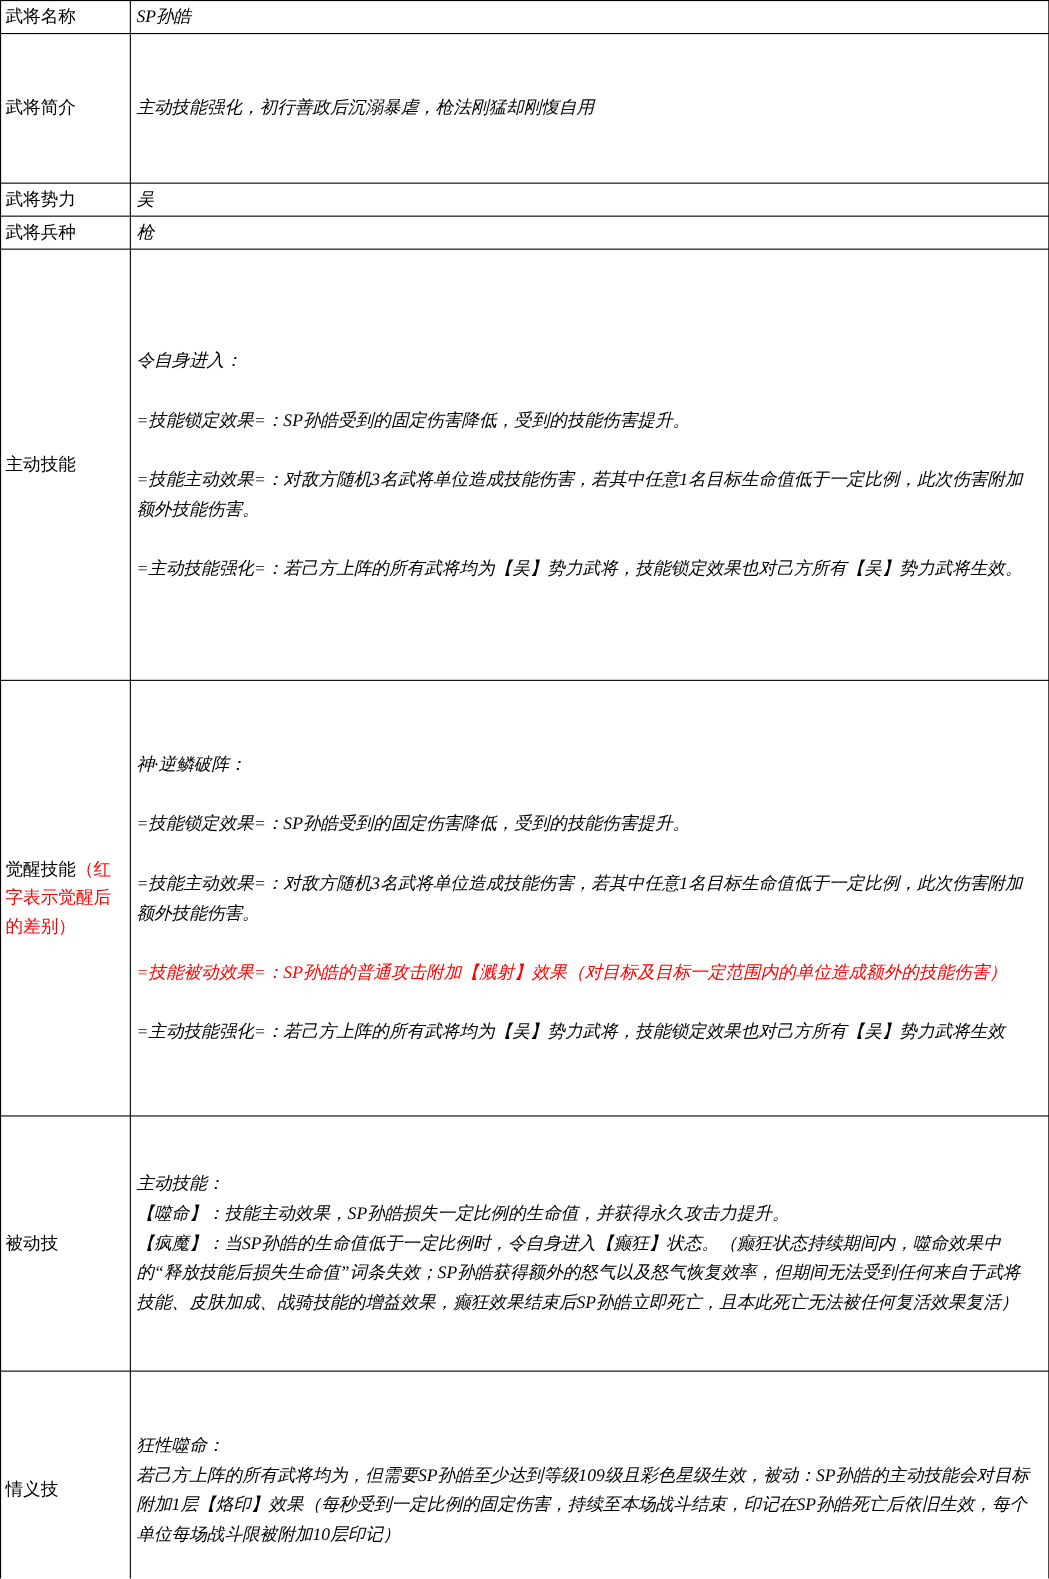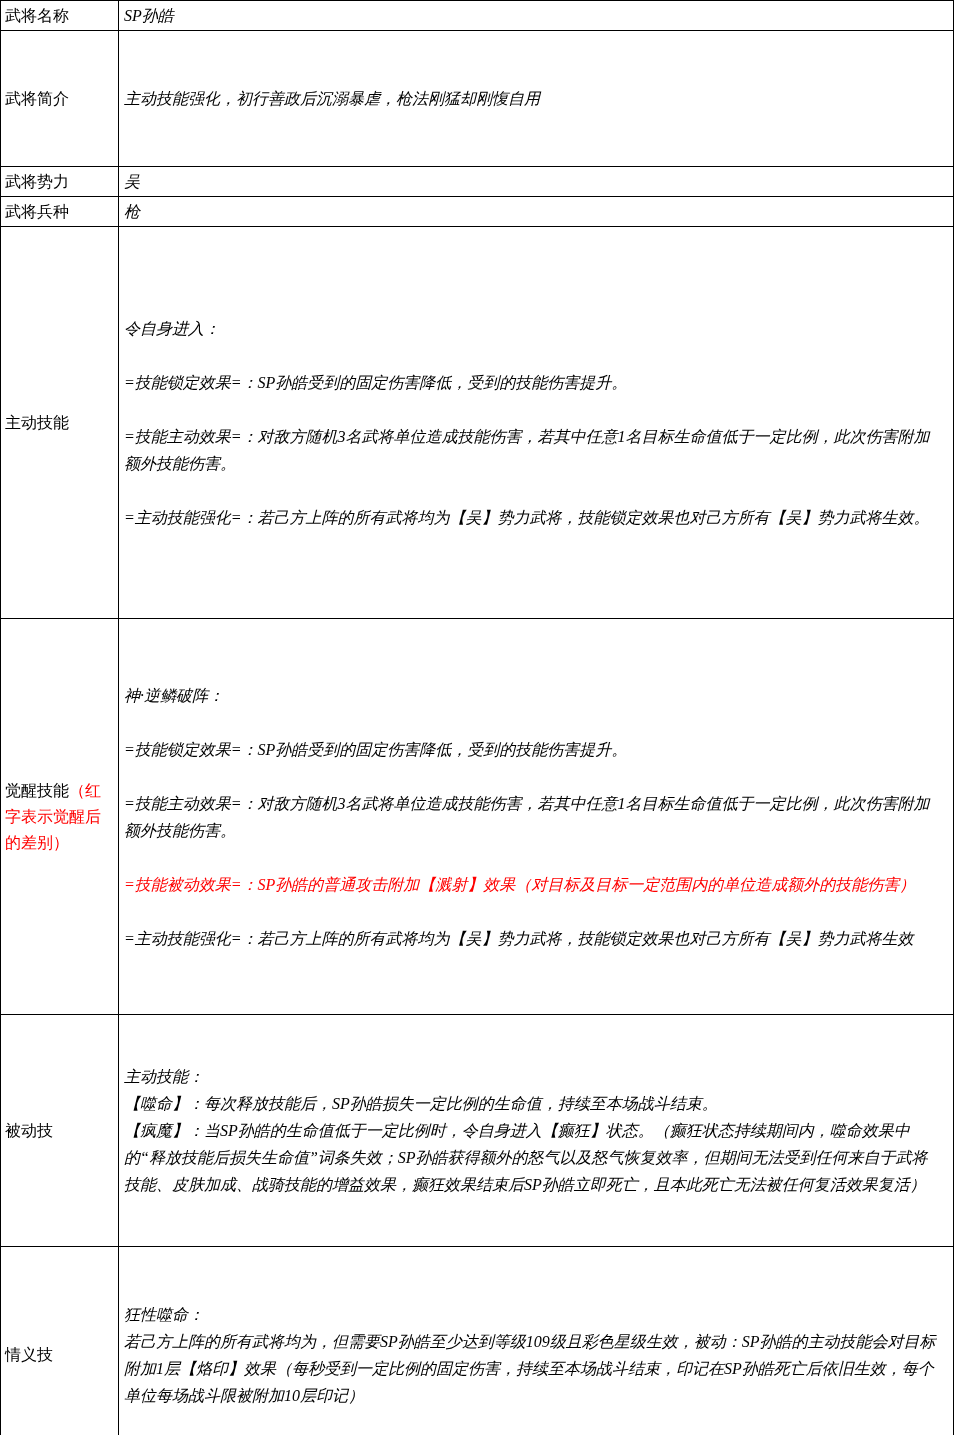--- a/index.html
+++ b/index.html
@@ -116,21 +116,21 @@
             <div class="line">&nbsp;</div>
             <div class="line red">=技能被动效果=：SP孙皓的普通攻击附加【溅射】效果（对目标及目标一定范围内的单位造成额外的技能伤害）</div>
             <div class="line">&nbsp;</div>
             <div class="line">=主动技能强化=：若己方上阵的所有武将均为【吴】势力武将，技能锁定效果也对己方所有【吴】势力武将生效</div>
           </td>
         </tr>
         <tr class="row-6">
           <td class="label-cell"><span>被动技</span></td>
           <td class="content-cell">
             <div class="line">主动技能：</div>
-            <div class="line">【噬命】：每次释放技能后，SP孙皓损失一定比例的生命值，持续至本场战斗结束。</div>
+            <div class="line">【噬命】：技能主动效果，SP孙皓损失一定比例的生命值，并获得永久攻击力提升。</div>
             <div class="line">【疯魔】：当SP孙皓的生命值低于一定比例时，令自身进入【癫狂】状态。（癫狂状态持续期间内，噬命效果中的“释放技能后损失生命值”词条失效；SP孙皓获得额外的怒气以及怒气恢复效率，但期间无法受到任何来自于武将技能、皮肤加成、战骑技能的增益效果，癫狂效果结束后SP孙皓立即死亡，且本此死亡无法被任何复活效果复活）</div>
           </td>
         </tr>
         <tr class="row-7">
           <td class="label-cell"><span>情义技</span></td>
           <td class="content-cell">
             <div class="line">狂性噬命：</div>
             <div class="line">若己方上阵的所有武将均为，但需要SP孙皓至少达到等级109级且彩色星级生效，被动：SP孙皓的主动技能会对目标附加1层【烙印】效果（每秒受到一定比例的固定伤害，持续至本场战斗结束，印记在SP孙皓死亡后依旧生效，每个单位每场战斗限被附加10层印记）</div>
           </td>
         </tr>

